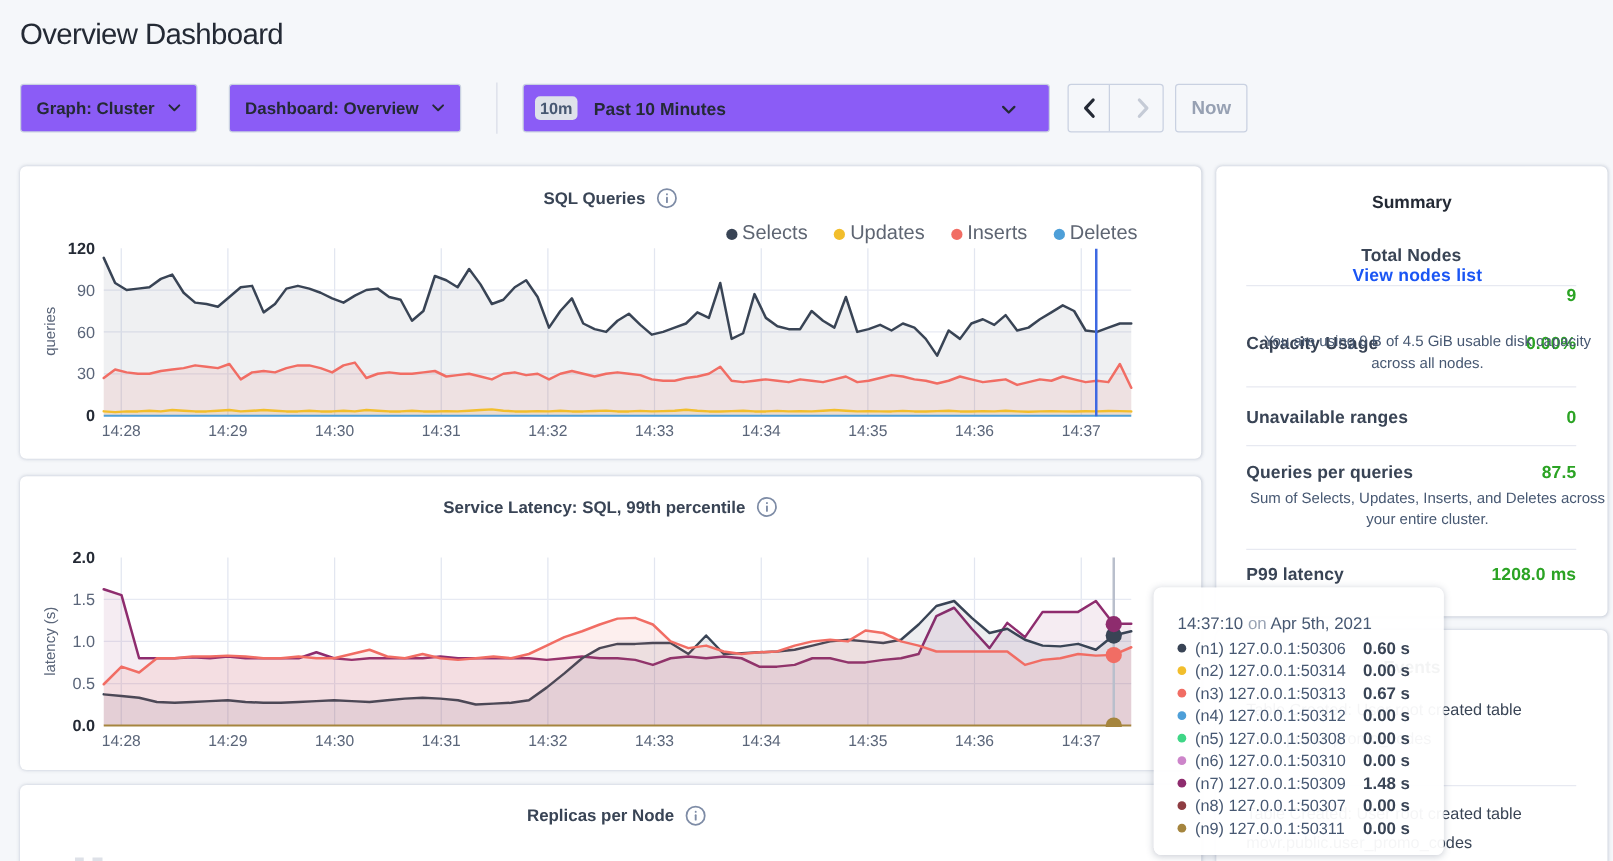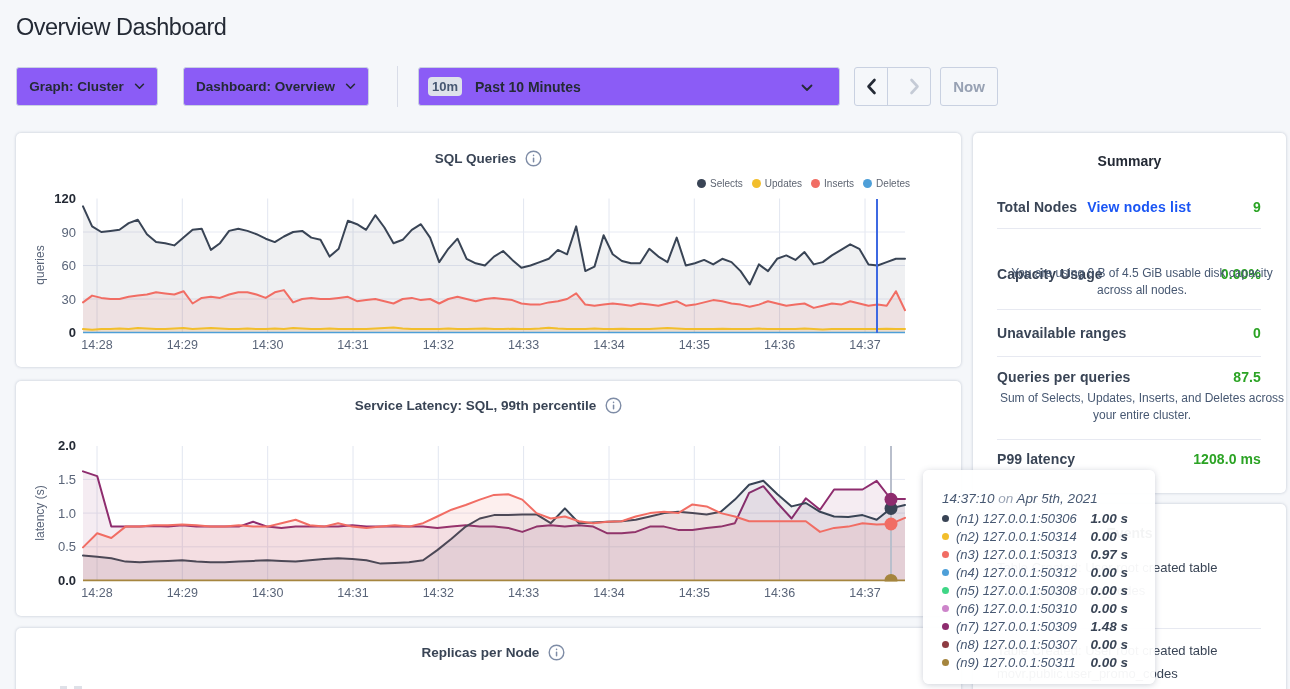--- a/index.html
+++ b/index.html
@@ -10,33 +10,33 @@
   color:#242A35; letter-spacing:-0.5px; }
 .ctrl { position:absolute; top:67px; height:39px; background:#8b5cf6;
   border:1px solid #C9D1E1; border-radius:3px; display:flex; align-items:center;
   justify-content:center; gap:10px; color:#242A35; font-size:13.5px; font-weight:bold; }
 .ghost { background:transparent; }
 .vdivider { position:absolute; left:397px; top:66px; height:41px; width:1px; background:#D9DDE8; }
 .badge10 { background:#DEE2EA; color:#475872; font-size:13px; font-weight:bold;
   border-radius:4px; padding:2px 4px; }
 .title-row { position:absolute; width:945px; display:flex; align-items:center;
   justify-content:center; gap:9px; font-size:13.5px; font-weight:bold; color:#394455; }
-.legend { position:absolute; display:flex; gap:9px; font-size:10px; color:#5E6572; align-items:center; }
+.legend { position:absolute; display:flex; gap:21px; font-size:16px; color:#5E6572; align-items:center; }
 .litem { display:flex; align-items:center; gap:4px; }
 .ldot { width:9px; height:9px; border-radius:50%; display:inline-block; }
 .sumrow { position:absolute; left:997px; width:264px; display:flex; align-items:center; }
 .sumlabel { font-weight:bold; font-size:14px; color:#394455; letter-spacing:0.1px; }
 .sumval { margin-left:auto; font-weight:bold; font-size:14px; color:#2BA324; letter-spacing:0.1px; }
 .sumdesc { position:absolute; left:997px; width:290px; font-size:12px; color:#475872; line-height:17px;text-align:center; }
 .sumhr { position:absolute; left:997px; width:264px; height:1px; background:#E7E9F1; }
 .link { color:#1A55F4; font-weight:bold; font-size:14px; margin-left:10px; letter-spacing:0.2px; }
 .event { position:absolute; left:997px; width:268px; font-size:13px; color:#394455; line-height:23px; }
 .tooltip { position:absolute; left:923px; top:470px; width:232px; height:214px;
   background:rgba(255,255,255,0.95); border-radius:6px;
-  box-shadow:0 1px 6px rgba(60,70,100,0.25); z-index:5;font-style:italic; }
+  box-shadow:0 1px 6px rgba(60,70,100,0.25); z-index:5; }
 .ttitle { position:absolute; left:19px; top:21px; font-size:13.5px; color:#475872; }
 .ttitle .on { color:#9AA4B5; }
 .trows { position:absolute; left:19px; top:40px; width:186px; }
 .trow { height:17.9px; display:flex; align-items:center; font-size:13px; color:#475872; }
 .tdot { width:7px; height:7px; border-radius:50%; margin-right:7px; flex:none; }
 .tlabel { white-space:nowrap; }
 .tval { margin-left:auto; font-weight:bold; font-size:13.5px; color:#394455; }
 </style></head>
 <body>
 <h1>Overview Dashboard</h1>
@@ -183,21 +183,21 @@
       <rect x="7.8" y="4.6" width="1.5" height="1.6" rx="0.7" fill="#7E8CA6"></rect>
     </svg></div>
 <div class="abs" style="left:60px; top:686px; width:7px; height:3px; background:#DEE1E8;"></div>
 <div class="abs" style="left:74px; top:686px; width:8px; height:3px; background:#DEE1E8;"></div>
 
 <div class="card" style="left:973px; top:133px; width:313px; height:360px;"></div>
 <div class="card" style="left:973px; top:504px; width:313px; height:324px;"></div>
 
 <div class="abs" style="left:973px; top:153px; width:313px; text-align:center; font-size:14px; font-weight:bold; color:#242A35;">Summary</div>
 
-<div class="sumrow" style="top:196px; height:22px;">
+<div class="sumrow" style="top:196px; height:22px;flex-direction:column;">
     <span class="sumlabel">Total Nodes</span>
     <span class="link">View nodes list</span>
     <span class="sumval">9</span>
   </div>
 <div class="sumhr" style="top:228px;"></div>
 <div class="sumrow" style="top:242px; height:22px;margin-top:21px;">
     <span class="sumlabel">Capacity Usage</span>
     <span class="sumval">0.00%</span>
   </div>
 <div class="sumdesc" style="top:265px;">You are using 0 B of 4.5 GiB usable disk capacity<br>across all nodes.</div>
@@ -222,31 +222,31 @@
 <div class="event" style="top:556px;">Table Created: User root created table<br>movr.public.promo_codes</div>
 <div class="sumhr" style="top:628px;"></div>
 <div class="event" style="top:639px;">Table Created: User root created table<br>movr.public.user_promo_codes</div>
 
 <div class="tooltip">
   <div class="ttitle">14:37:10 <span class="on">on</span> Apr 5th, 2021</div>
   <div class="trows">
       <div class="trow">
         <span class="tdot" style="background:#394455"></span>
         <span class="tlabel">(n1) 127.0.0.1:50306</span>
-        <span class="tval">1.00 s</span>
+        <span class="tval">0.60 s</span>
       </div>
       <div class="trow">
         <span class="tdot" style="background:#F2BE2C"></span>
         <span class="tlabel">(n2) 127.0.0.1:50314</span>
         <span class="tval">0.00 s</span>
       </div>
       <div class="trow">
         <span class="tdot" style="background:#F16D64"></span>
         <span class="tlabel">(n3) 127.0.0.1:50313</span>
-        <span class="tval">0.97 s</span>
+        <span class="tval">0.67 s</span>
       </div>
       <div class="trow">
         <span class="tdot" style="background:#4E9FD8"></span>
         <span class="tlabel">(n4) 127.0.0.1:50312</span>
         <span class="tval">0.00 s</span>
       </div>
       <div class="trow">
         <span class="tdot" style="background:#3FD686"></span>
         <span class="tlabel">(n5) 127.0.0.1:50308</span>
         <span class="tval">0.00 s</span>

